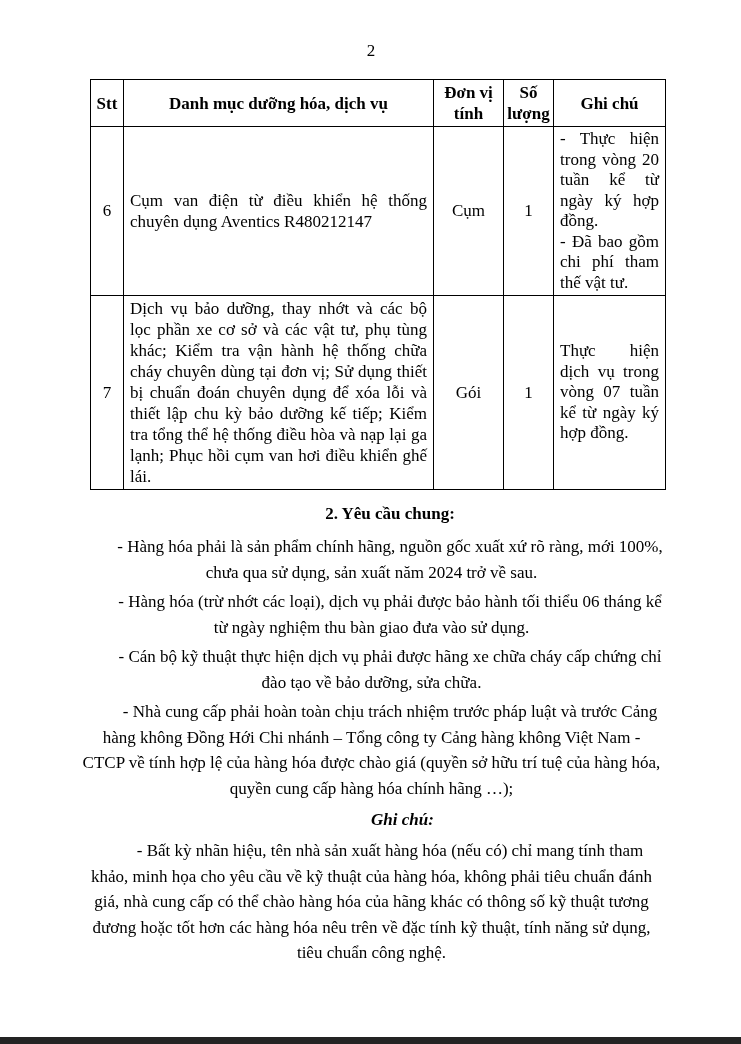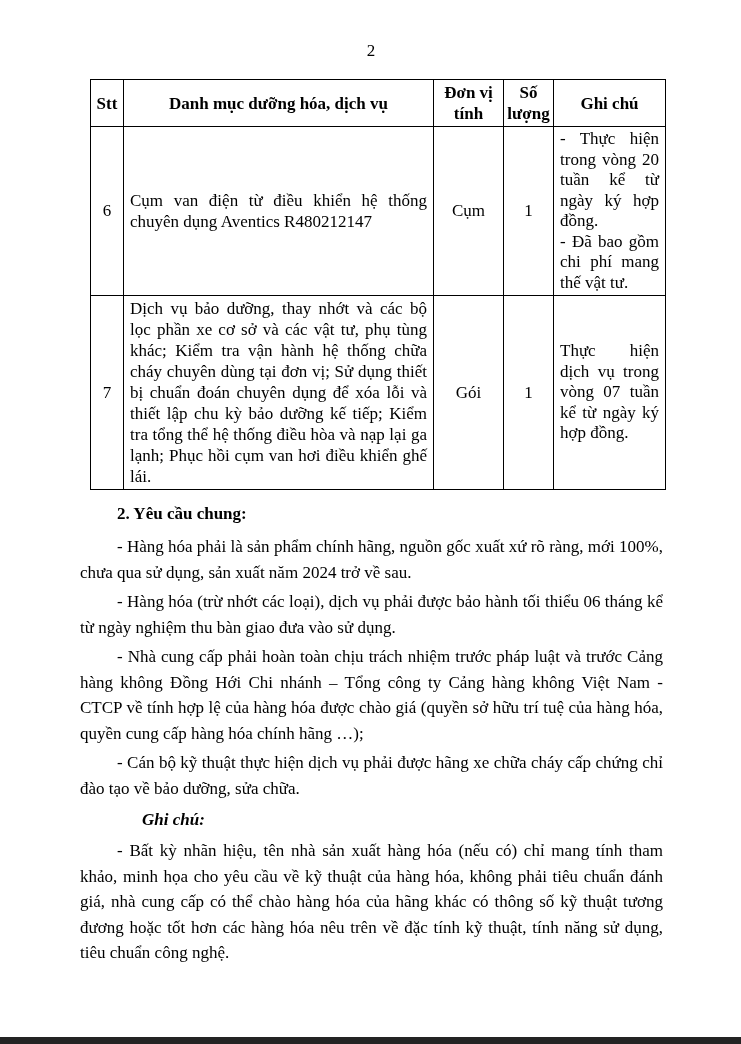--- a/index.html
+++ b/index.html
@@ -60,21 +60,21 @@
     text-align: justify;
     vertical-align: middle;
     line-height: 20.5px;
     padding: 3px 6px;
   }
   td.c-note .note-line { text-align: justify; }
   .content {
     margin: 11px 78px 0 80px;
     font-size: 17px;
   }
-  .content p { margin: 0; }
+  .content p { margin: 0; text-align: center; }
   .heading {
     font-weight: bold;
     text-indent: 37px;
     line-height: 25px;
     margin: 0 0 8px 0 !important;
   }
   .para {
     text-indent: 37px;
     text-align: justify;
     line-height: 25.5px;
@@ -119,40 +119,40 @@
       </tr>
     </thead>
     <tbody>
       <tr class="row-6">
         <td class="c-stt">6</td>
         <td class="c-item">Cụm van điện từ điều khiển hệ thống chuyên dụng Aventics R480212147</td>
         <td class="c-unit">Cụm</td>
         <td class="c-qty">1</td>
         <td class="c-note">
           <div class="note-line">- Thực hiện trong vòng 20 tuần kể từ ngày ký hợp đồng.</div>
-          <div class="note-line">- Đã bao gồm chi phí mang thế vật tư.</div>
+          <div class="note-line">- Đã bao gồm chi phí tham thế vật tư.</div>
         </td>
       </tr>
       <tr class="row-7">
         <td class="c-stt">7</td>
         <td class="c-item">Dịch vụ bảo dưỡng, thay nhớt và các bộ lọc phần xe cơ sở và các vật tư, phụ tùng khác; Kiểm tra vận hành hệ thống chữa cháy chuyên dùng tại đơn vị; Sử dụng thiết bị chuẩn đoán chuyên dụng để xóa lỗi và thiết lập chu kỳ bảo dưỡng kế tiếp; Kiểm tra tổng thể hệ thống điều hòa và nạp lại ga lạnh; Phục hồi cụm van hơi điều khiển ghế lái.</td>
         <td class="c-unit">Gói</td>
         <td class="c-qty">1</td>
         <td class="c-note">
           <div class="note-line">Thực hiện dịch vụ trong vòng 07 tuần kể từ ngày ký hợp đồng.</div>
         </td>
       </tr>
     </tbody>
   </table>
 
   <div class="content">
     <p class="heading">2. Yêu cầu chung:</p>
     <p class="para">- Hàng hóa phải là sản phẩm chính hãng, nguồn gốc xuất xứ rõ ràng, mới 100%, chưa qua sử dụng, sản xuất năm 2024 trở về sau.</p>
     <p class="para">- Hàng hóa (trừ nhớt các loại), dịch vụ phải được bảo hành tối thiểu 06 tháng kể từ ngày nghiệm thu bàn giao đưa vào sử dụng.</p>
+    <p class="para">- Cán bộ kỹ thuật thực hiện dịch vụ phải được hãng xe chữa cháy cấp chứng chỉ đào tạo về bảo dưỡng, sửa chữa.</p>
     <p class="para">- Nhà cung cấp phải hoàn toàn chịu trách nhiệm trước pháp luật và trước Cảng hàng không Đồng Hới Chi nhánh – Tổng công ty Cảng hàng không Việt Nam - CTCP về tính hợp lệ của hàng hóa được chào giá (quyền sở hữu trí tuệ của hàng hóa, quyền cung cấp hàng hóa chính hãng …);</p>
-    <p class="para">- Cán bộ kỹ thuật thực hiện dịch vụ phải được hãng xe chữa cháy cấp chứng chỉ đào tạo về bảo dưỡng, sửa chữa.</p>
     <p class="notes-heading">Ghi chú:</p>
     <p class="para">- Bất kỳ nhãn hiệu, tên nhà sản xuất hàng hóa (nếu có) chỉ mang tính tham khảo, minh họa cho yêu cầu về kỹ thuật của hàng hóa, không phải tiêu chuẩn đánh giá, nhà cung cấp có thể chào hàng hóa của hãng khác có thông số kỹ thuật tương đương hoặc tốt hơn các hàng hóa nêu trên về đặc tính kỹ thuật, tính năng sử dụng, tiêu chuẩn công nghệ.</p>
   </div>
 
   <div class="bottom-bar"></div>
 
 </div>
 
 </body></html>

